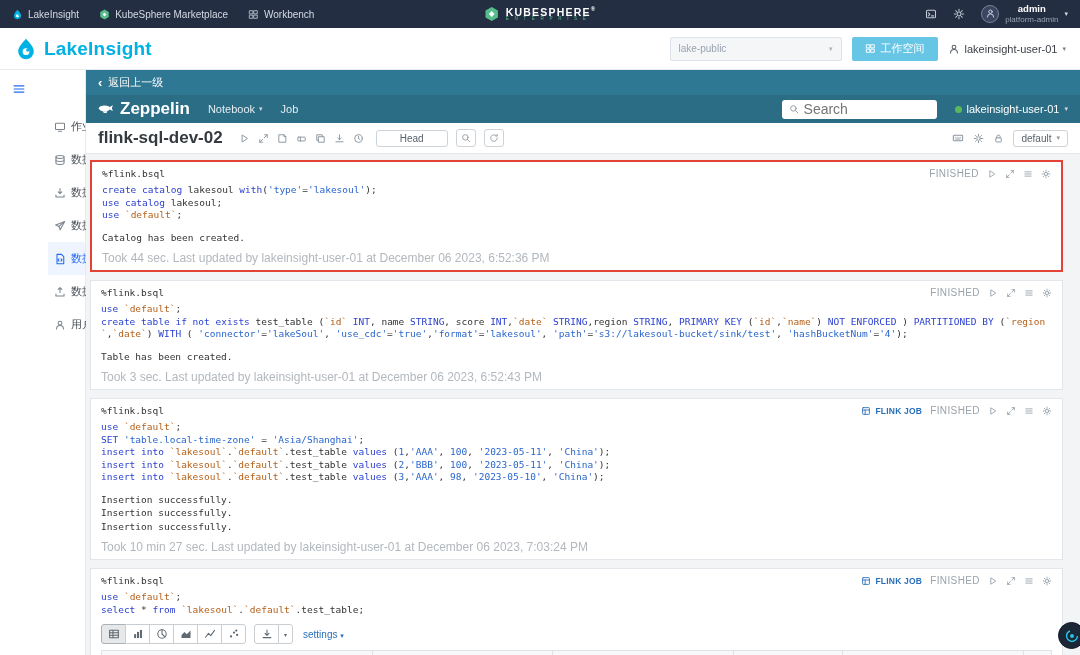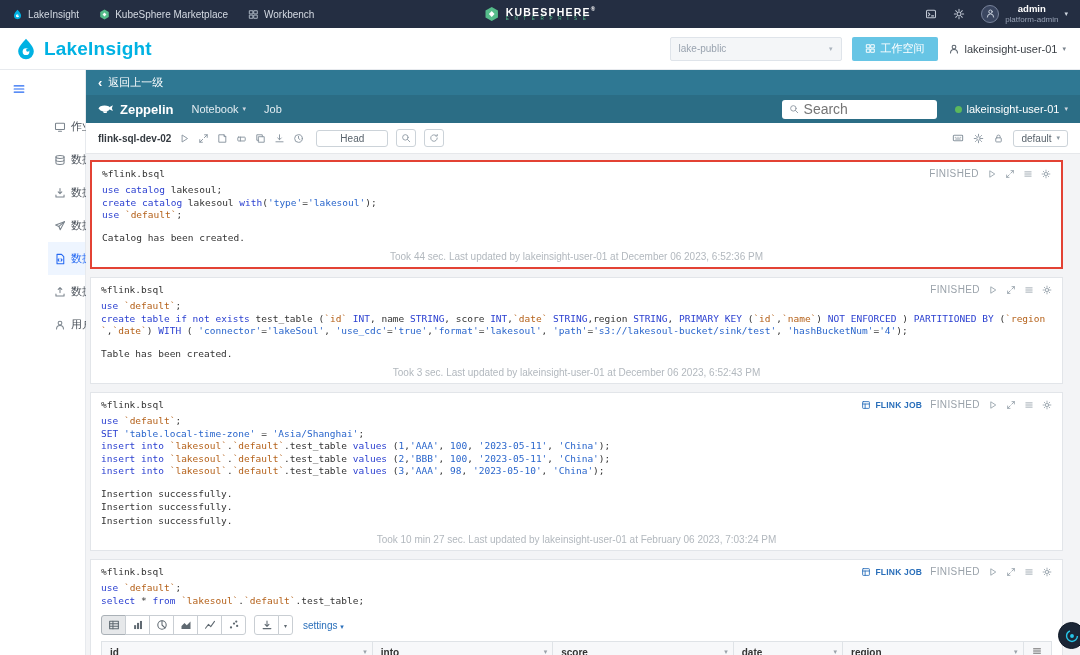--- a/index.html
+++ b/index.html
@@ -57,33 +57,33 @@
   .side-item .ic { color:#7b848d; flex:none; }
   .side-item.active { color:var(--sidebar-active,#2468f2); background:#eef5ff; }
   .side-item.active .ic { color:var(--sidebar-active,#2468f2); }
 
   .content { flex:1; display:flex; flex-direction:column; min-width:0; background:#f3f4f6; }
   .backbar { height:25px; background:var(--teal-bar,#2f7893); color:#fff; font-size:11px; display:flex;
     align-items:center; padding:0 12px; gap:6px; cursor:pointer; flex:none; }
   .back-arrow { font-size:13px; font-weight:bold; line-height:1; }
   .znav { height:28px; background:var(--teal-bar-dark,#2b6d85); display:flex; align-items:center;
     padding:0 12px; gap:18px; flex:none; }
-  .zbrand { color:#fff; font-weight:bold; font-size:13px; display:flex; align-items:center; gap:6px; cursor:pointer; }
+  .zbrand { color:#fff; font-weight:bold; font-size:17px; display:flex; align-items:center; gap:6px; cursor:pointer; }
   .zmenu { color:#e3edf2; font-size:11px; cursor:pointer; display:flex; align-items:center; gap:4px; }
   .zsearch { margin-left:auto; background:#fff; border-radius:3px; height:19px; width:155px;
     display:flex; align-items:center; padding:0 7px; gap:5px; color:#8a949e; }
   .zsearch input { border:none; outline:none; font-size:14px; width:100%; color:#333; background:transparent;
     font-family:inherit; }
   .zuser { color:#fff; font-size:11px; display:flex; align-items:center; gap:5px; cursor:pointer; }
   .green-dot { width:7px; height:7px; background:#5cb85c; border-radius:50%; }
 
   
   .notebar { height:31px; background:#fff; display:flex; align-items:center; padding:0 12px; gap:8px;
     border-bottom:1px solid #e6e8eb; flex:none; }
-  .note-title { font-size:10px; font-weight:bold; color:#343a40; }
+  .note-title { font-size:17px; font-weight:bold; color:#343a40; margin-right:8px; }
   .nticon { color:#8b97a1; cursor:pointer; }
   .head-btn { border:1px solid #ccd3d9; border-radius:3px; font-size:10px; color:#59636c; padding:2px 23px;
     cursor:pointer; margin-left:4px; }
   .sq-btn { border:1px solid #ccd3d9; border-radius:3px; width:20px; height:18px; display:flex;
     align-items:center; justify-content:center; color:#8b97a1; cursor:pointer; }
   .nb-right { margin-left:auto; display:flex; align-items:center; gap:9px; }
   .default-btn { border:1px solid #ccd3d9; border-radius:3px; font-size:10px; color:#59636c; padding:2px 7px;
     display:flex; align-items:center; gap:5px; cursor:pointer; }
   .caret-g { color:#8b97a1; font-size:7px; }
 
@@ -97,21 +97,21 @@
   .cicon { color:#97a2ab; cursor:pointer; }
   .flink-job { color:var(--link-blue,#2a6fba); font-size:8.5px; font-weight:bold; display:flex; gap:4px;
     align-items:center; cursor:pointer; letter-spacing:.2px; }
   .code { font-family:"DejaVu Sans Mono","Liberation Mono",monospace; font-size:9.5px; color:#333;
     margin-top:5px; }
   .code-line { white-space:pre-wrap; word-break:break-all; line-height:1.32; }
   .kw { color:#2a3fd0; } .bt { color:#b5621b; } .str { color:#2a66cc; } .num { color:#2a66cc; }
   .output { font-family:"DejaVu Sans Mono","Liberation Mono",monospace; font-size:9.5px; color:#333;
     margin-top:9px; }
   .output div { line-height:1.42; }
-  .cfooter { font-size:10px; color:#b2b8be; margin-top:7px;text-align:center; }
+  .cfooter { font-size:12px; color:#b2b8be; margin-top:7px; }
 
   
   .viz-toolbar { display:flex; align-items:center; margin:8px 0 6px; }
   .btn-group { display:flex; }
   .btn-group + .btn-group { margin-left:8px; }
   .ct-btn { width:25px; height:20px; border:1px solid #c9ced3; background:#fff; color:#5f6971;
     display:flex; align-items:center; justify-content:center; cursor:pointer; margin-left:-1px; padding:0; }
   .btn-group .ct-btn:first-child { margin-left:0; border-radius:3px 0 0 3px; }
   .btn-group .ct-btn:last-child { border-radius:0 3px 3px 0; }
   .btn-group .ct-btn:only-child { border-radius:3px; }
@@ -471,22 +471,22 @@
               </svg>
             </span>
             <span class="cicon ic i10">
               <svg viewBox="0 0 16 16" fill="none" stroke="currentColor" stroke-width="1.4" stroke-linecap="round" stroke-linejoin="round">
                 <circle cx="8" cy="8" r="2.6"></circle>
                 <path d="M8 1.8v2M8 12.2v2M1.8 8h2M12.2 8h2M3.6 3.6l1.4 1.4M11 11l1.4 1.4M12.4 3.6L11 5M5 11l-1.4 1.4"></path>
               </svg>
             </span>
           </div>
           <div class="code">
+            <div class="code-line"><span class="kw">create</span> <span class="kw">catalog</span> lakesoul <span class="kw">with</span>(<span class="str">'type'</span>=<span class="str">'lakesoul'</span>);</div>
             <div class="code-line"><span class="kw">use</span> <span class="kw">catalog</span> lakesoul;</div>
-            <div class="code-line"><span class="kw">create</span> <span class="kw">catalog</span> lakesoul <span class="kw">with</span>(<span class="str">'type'</span>=<span class="str">'lakesoul'</span>);</div>
             <div class="code-line"><span class="kw">use</span> <span class="bt">`default`</span>;</div>
           </div>
           <div class="output">
             <div>Catalog has been created.</div>
           </div>
           <div class="cfooter">Took 44 sec. Last updated by lakeinsight-user-01 at December 06 2023, 6:52:36 PM</div>
         </div>
         <div class="cell">
           <div class="interp">%flink.bsql</div>
           <div class="controls">
@@ -559,21 +559,21 @@
             <div class="code-line"><span class="kw">SET</span> <span class="str">'table.local-time-zone'</span> = <span class="str">'Asia/Shanghai'</span>;</div>
             <div class="code-line"><span class="kw">insert</span> <span class="kw">into</span> <span class="bt">`lakesoul`</span>.<span class="bt">`default`</span>.test_table <span class="kw">values</span> (<span class="num">1</span>,<span class="str">'AAA'</span>, <span class="num">100</span>, <span class="str">'2023-05-11'</span>, <span class="str">'China'</span>);</div>
             <div class="code-line"><span class="kw">insert</span> <span class="kw">into</span> <span class="bt">`lakesoul`</span>.<span class="bt">`default`</span>.test_table <span class="kw">values</span> (<span class="num">2</span>,<span class="str">'BBB'</span>, <span class="num">100</span>, <span class="str">'2023-05-11'</span>, <span class="str">'China'</span>);</div>
             <div class="code-line"><span class="kw">insert</span> <span class="kw">into</span> <span class="bt">`lakesoul`</span>.<span class="bt">`default`</span>.test_table <span class="kw">values</span> (<span class="num">3</span>,<span class="str">'AAA'</span>, <span class="num">98</span>, <span class="str">'2023-05-10'</span>, <span class="str">'China'</span>);</div>
           </div>
           <div class="output">
             <div>Insertion successfully.</div>
             <div>Insertion successfully.</div>
             <div>Insertion successfully.</div>
           </div>
-          <div class="cfooter">Took 10 min 27 sec. Last updated by lakeinsight-user-01 at February 06 2023, 7:03:24 PM</div>
+          <div class="cfooter">Took 10 min 27 sec. Last updated by lakeinsight-user-01 at December 06 2023, 7:03:24 PM</div>
         </div>
         <div class="cell">
           <div class="interp">%flink.bsql</div>
           <div class="controls">
             <span class="flink-job"><span class="ic i10">
                 <svg viewBox="0 0 16 16" fill="none" stroke="currentColor" stroke-width="1.4" stroke-linecap="round" stroke-linejoin="round">
                   <rect x="2.6" y="2.6" width="10.8" height="10.8" rx="1"></rect>
                   <path d="M2.6 6.4h10.8M6.6 6.4v7"></path>
                 </svg>
               </span>FLINK JOB</span>

